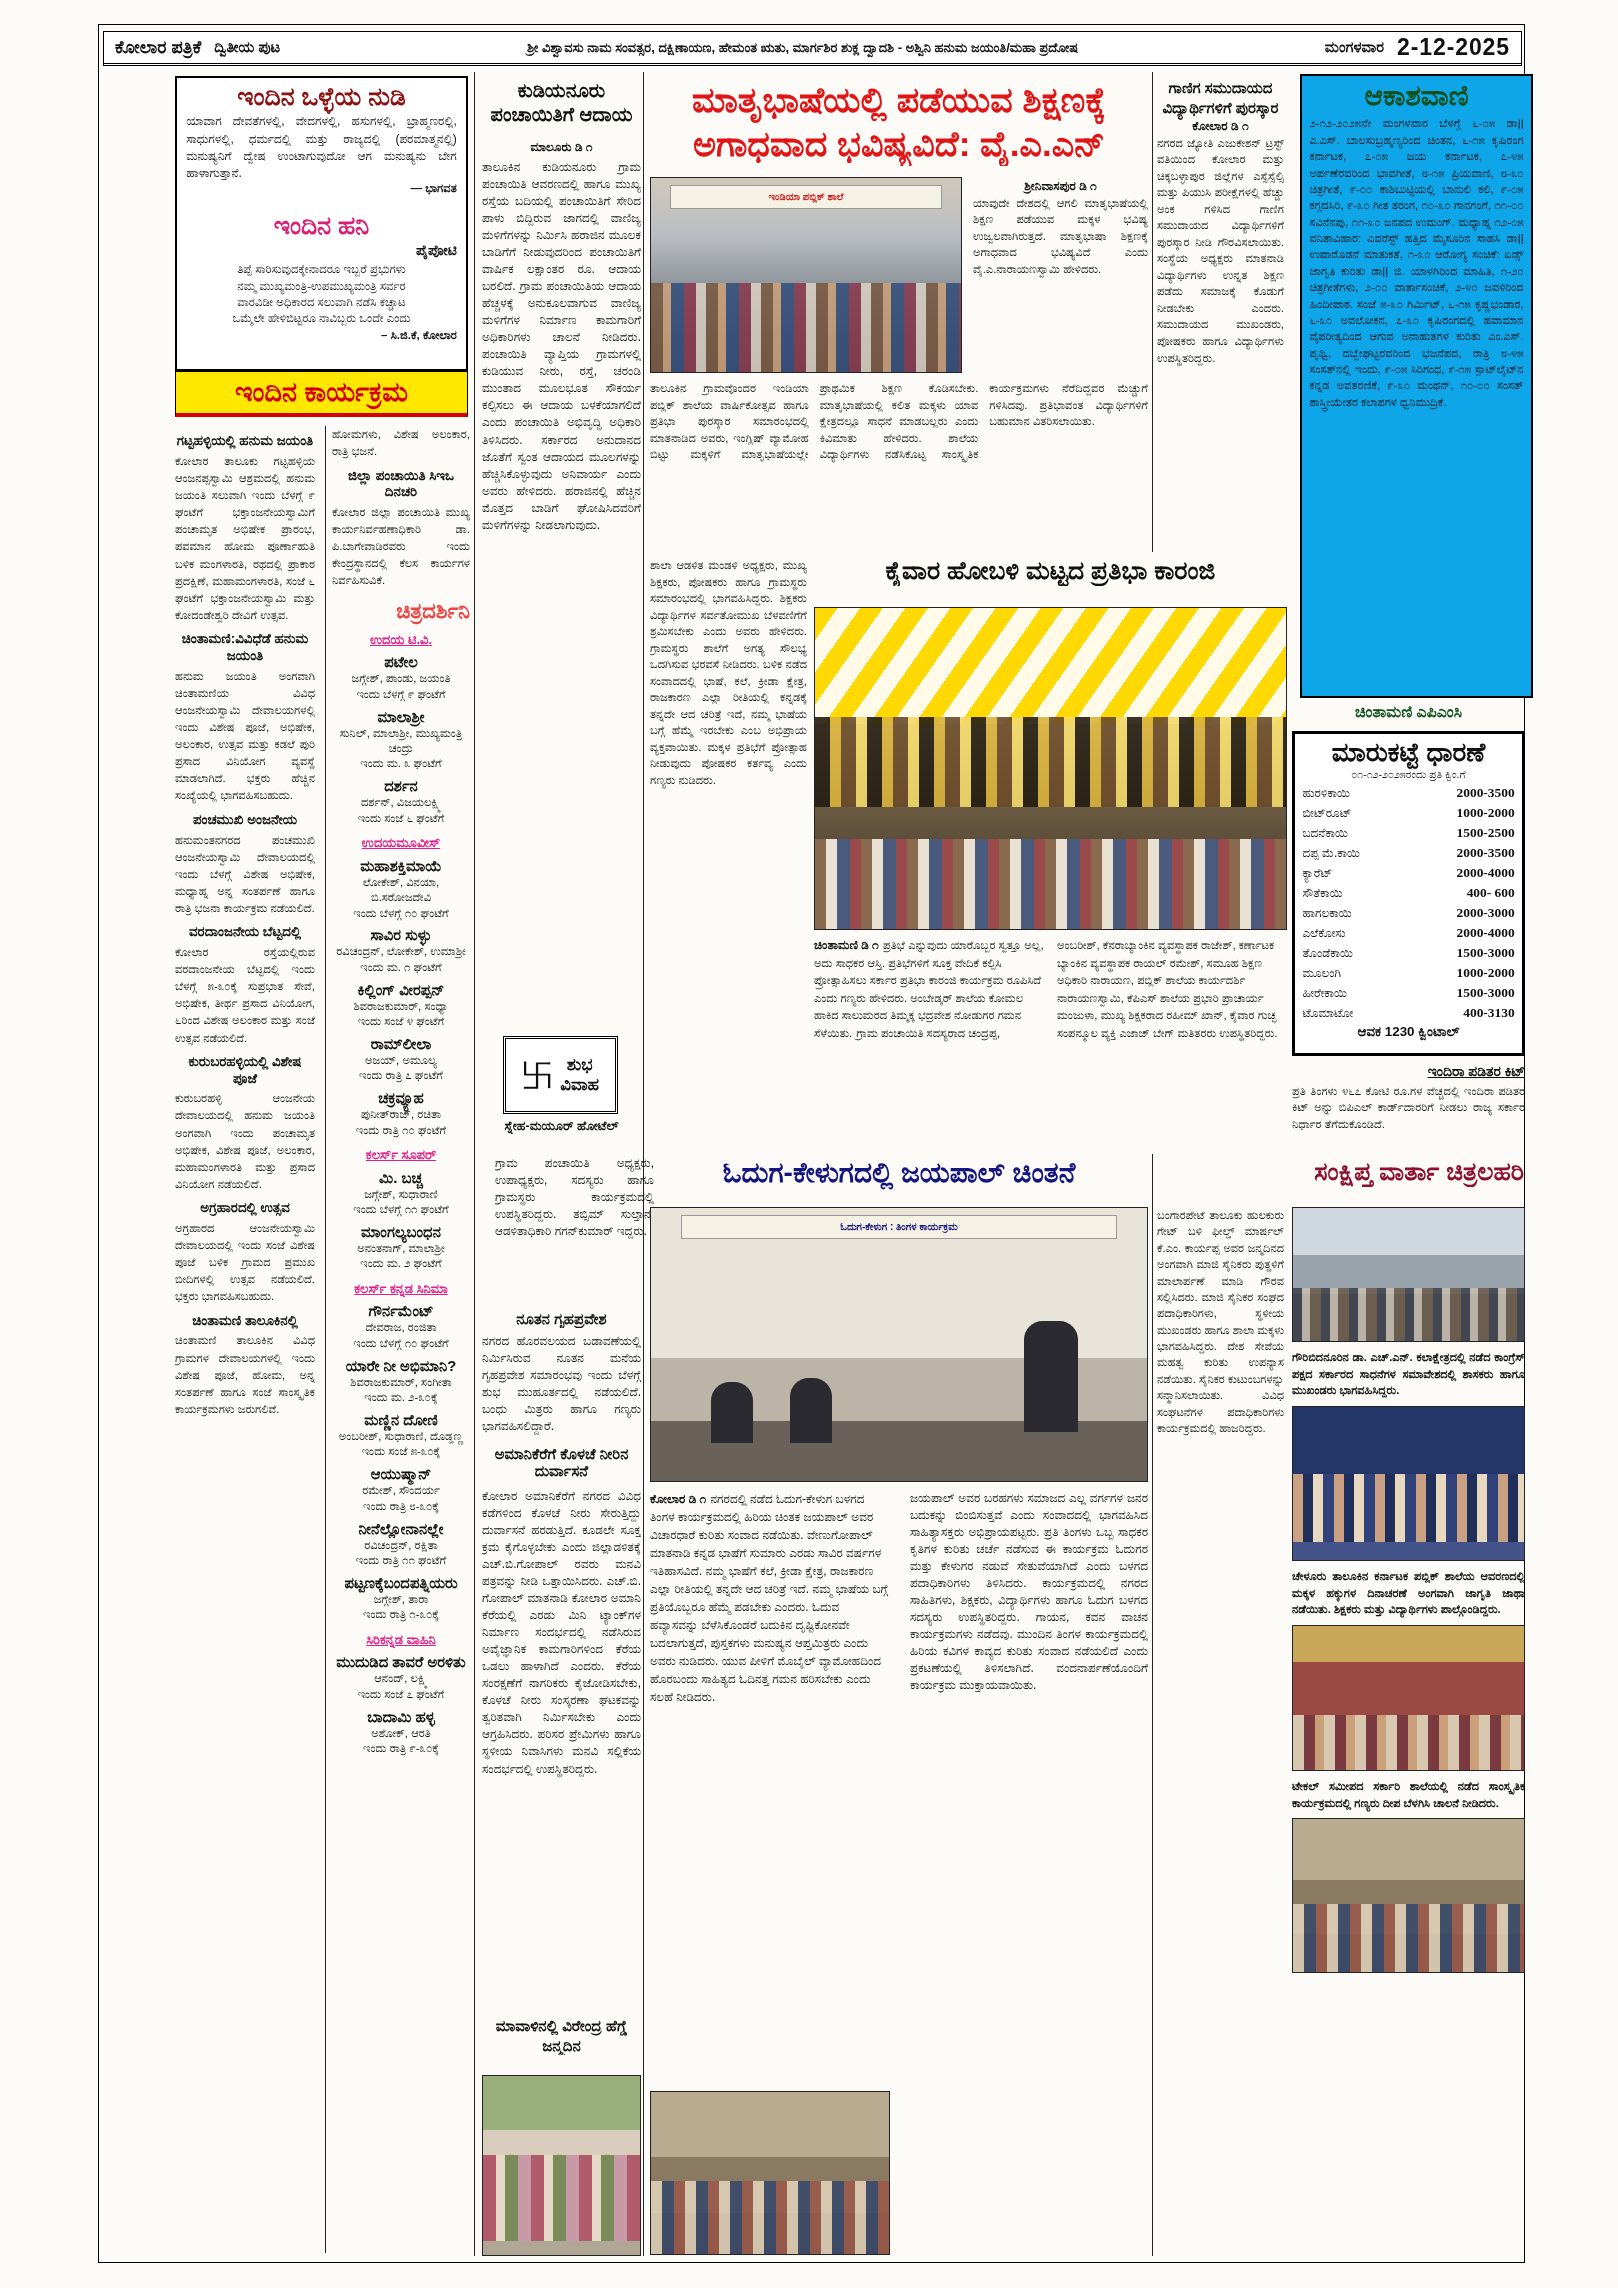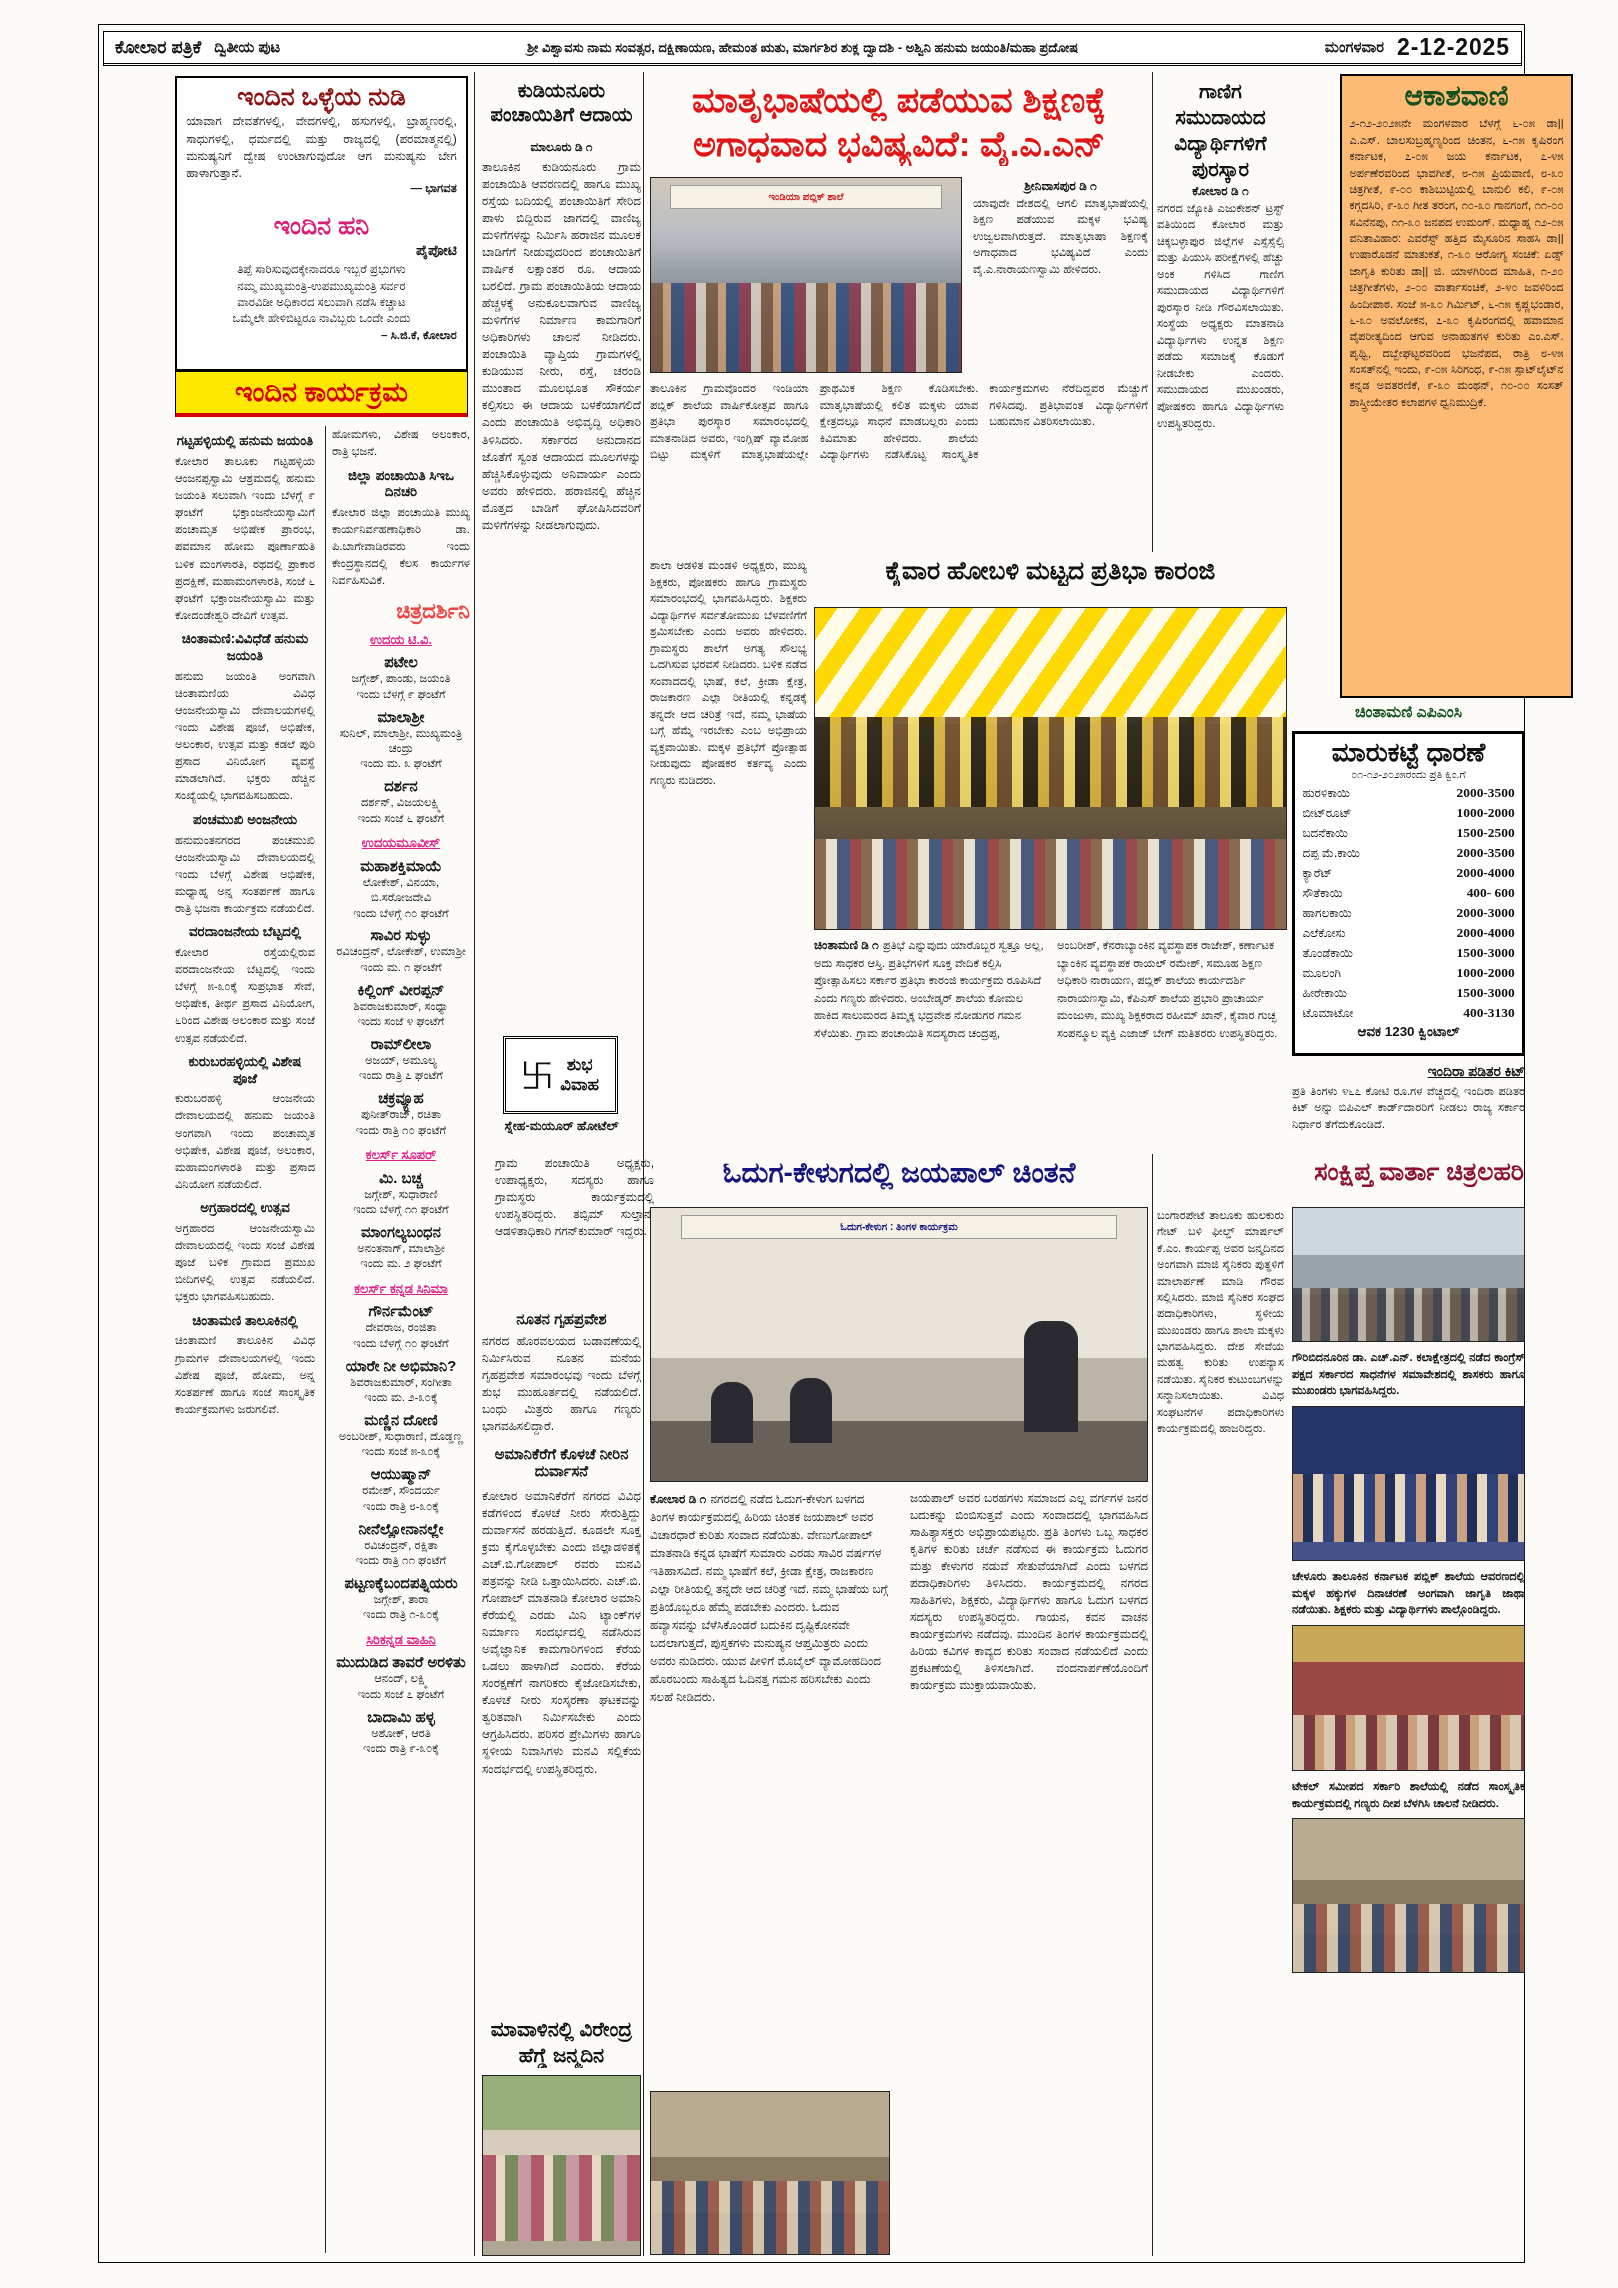--- a/index.html
+++ b/index.html
@@ -43,23 +43,23 @@
   .cin-mt{font-weight:bold;font-size:14.8px;text-align:center;margin-top:6.5px;}
   .cin-cast{font-size:11.4px;text-align:center;line-height:1.35;}
   .cin-time{font-size:11.4px;text-align:center;line-height:1.35;}
   .cin-ch:empty,.cin-mt:empty,.cin-cast:empty,.cin-time:empty{display:none;}
   
   .hl-red{color:#e01616;font-weight:bold;font-size:35px;line-height:1.25;text-align:center;}
   .hl-k{font-weight:bold;font-size:25px;text-align:center;}
   .hl-navy{color:#15157e;font-weight:bold;font-size:28px;text-align:center;}
   .hl-maroon{color:#8c1030;font-weight:bold;font-size:25px;text-align:right;}
   .hl-col{font-weight:bold;font-size:19.4px;line-height:1.25;text-align:center;}
-  .hl-sm{font-weight:bold;font-size:20px;line-height:1.3;text-align:center;}
-  
-  .ak-box{left:1340px;top:74px;width:233px;height:624px;border:2.8px solid #000;box-sizing:border-box;padding:3.7px 7.4px;background:#fdba74;}
+  .hl-sm{font-weight:bold;font-size:15px;line-height:1.3;text-align:center;}
+  
+  .ak-box{left:1300px;top:74px;width:233px;height:624px;border:2.8px solid #000;box-sizing:border-box;padding:3.7px 7.4px;background:#0ea5e9;}
   .ak-title{color:#14501e;font-size:28px;font-weight:bold;text-align:center;margin-bottom:2.8px;}
   .apmc-line{left:1292px;top:703px;width:233px;height:22px;color:#14501e;font-weight:bold;font-size:15.7px;text-align:center;}
   .mkt-box{left:1292px;top:731px;width:233px;height:325px;border:3.7px solid #000;box-sizing:border-box;padding:2.8px 7.4px;background:#fff;}
   .mkt-title{font-size:26px;font-weight:bold;text-align:center;}
   .mkt-sub{font-size:10.6px;text-align:center;margin-bottom:1.8px;}
   .mkt-row{display:flex;justify-content:space-between;align-items:baseline;line-height:20px;}
   .mkt-item{font-size:12px;}
   .mkt-range{font-weight:bold;font-size:13.4px;font-family:"Liberation Serif","DejaVu Serif",serif;}
   .mkt-foot{text-align:center;font-weight:bold;font-size:13.4px;margin-top:1.8px;}
   .ind-head{font-weight:bold;text-decoration:underline;text-align:right;font-size:14px;margin-bottom:2.8px;}

